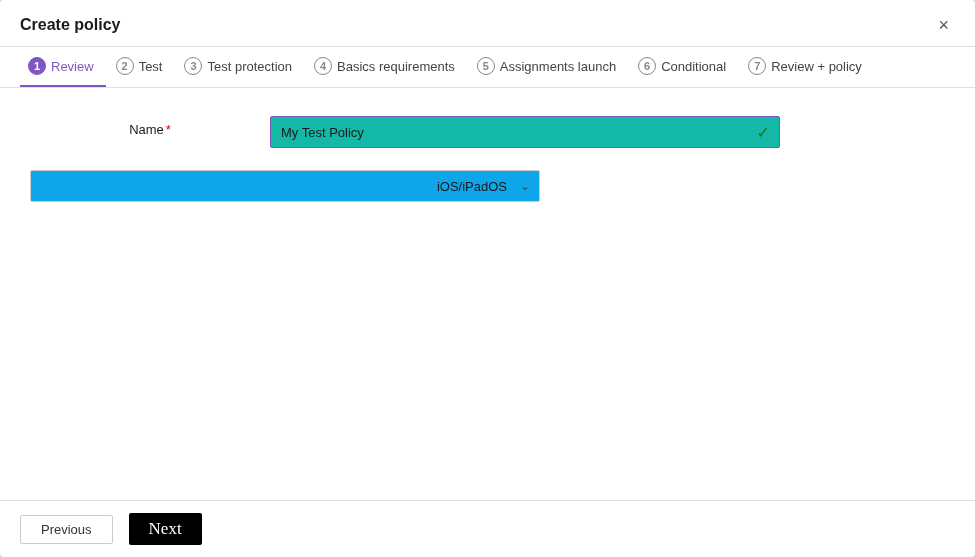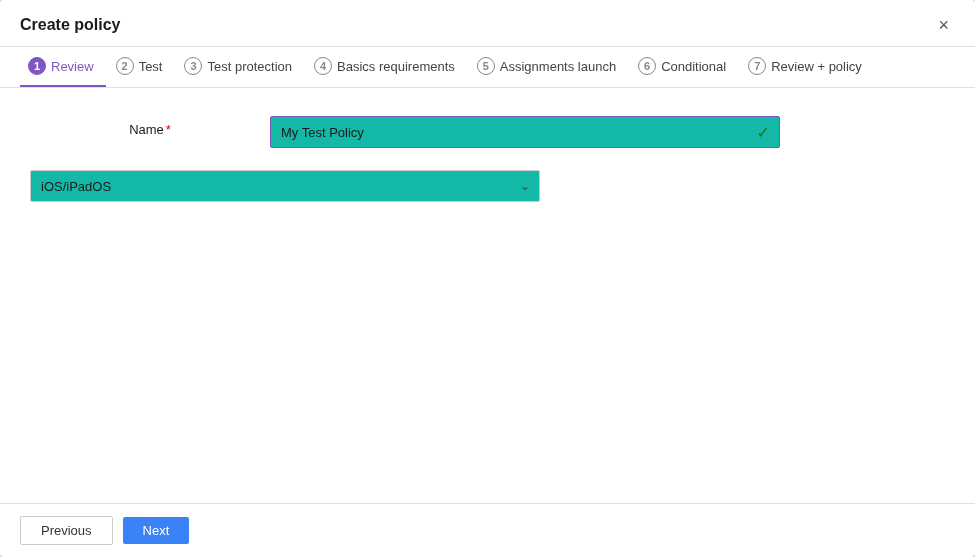--- a/index.html
+++ b/index.html
@@ -149,60 +149,62 @@
     }
     .select-wrapper select {
       width: 100%;
       padding: 5px 32px 5px 10px;
       border: 1px solid #ccc;
       border-radius: 2px;
       font-size: 13px;
       height: 32px;
       appearance: none;
       -webkit-appearance: none;
-      background: #14b8a6;
+      background: #0ea5e9;
       color: #1a1a1a;
       cursor: pointer;
       outline: none;
+      text-align: right;
     }
     .select-chevron {
       position: absolute;
       right: 10px;
       top: 50%;
       transform: translateY(-50%);
       pointer-events: none;
       color: #444;
       font-size: 12px;
     }
     .dialog-footer {
       border-top: 1px solid #e0e0e0;
       padding: 12px 20px;
       display: flex;
       align-items: center;
-      gap: 10px;
+      gap: 16px;
       flex-shrink: 0;
     }
     .btn-previous {
       padding: 6px 20px;
       border: 1px solid #ccc;
       background: #fff;
       color: #333;
       border-radius: 2px;
       font-size: 13px;
       cursor: pointer;
     }
     .btn-next {
       padding: 6px 20px;
       border: none;
-      background: #3b82f6;
+      background: #000000;
       color: #fff;
       border-radius: 2px;
-      font-size: 13px;
+      font-size: 17px;
       cursor: pointer;
       font-weight: 500;
+      font-family: Liberation Serif, serif;
     }
   </style>
 </head>
 <body>
 
 <div class="dialog">
 
   <div class="dialog-header">
     <span class="dialog-title">Create policy</span>
     <button class="close-btn">×</button>

